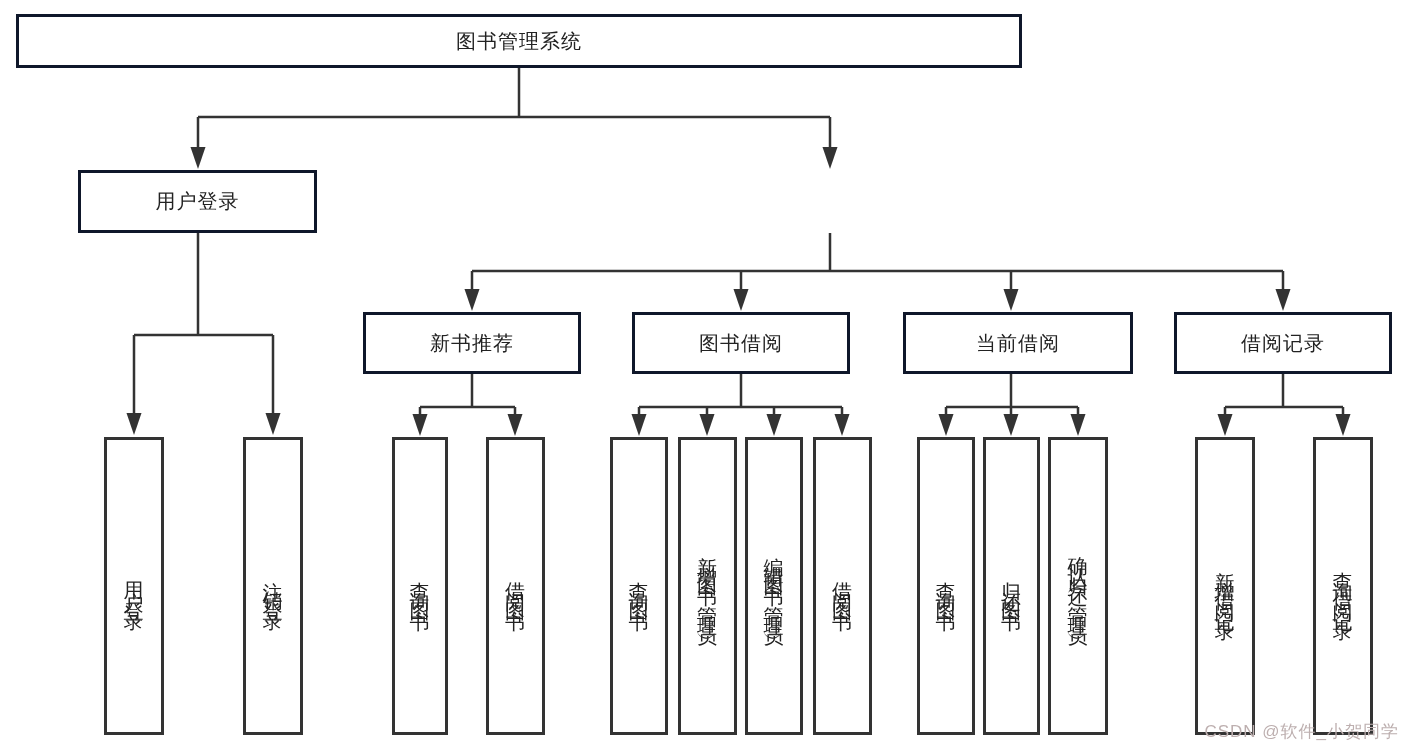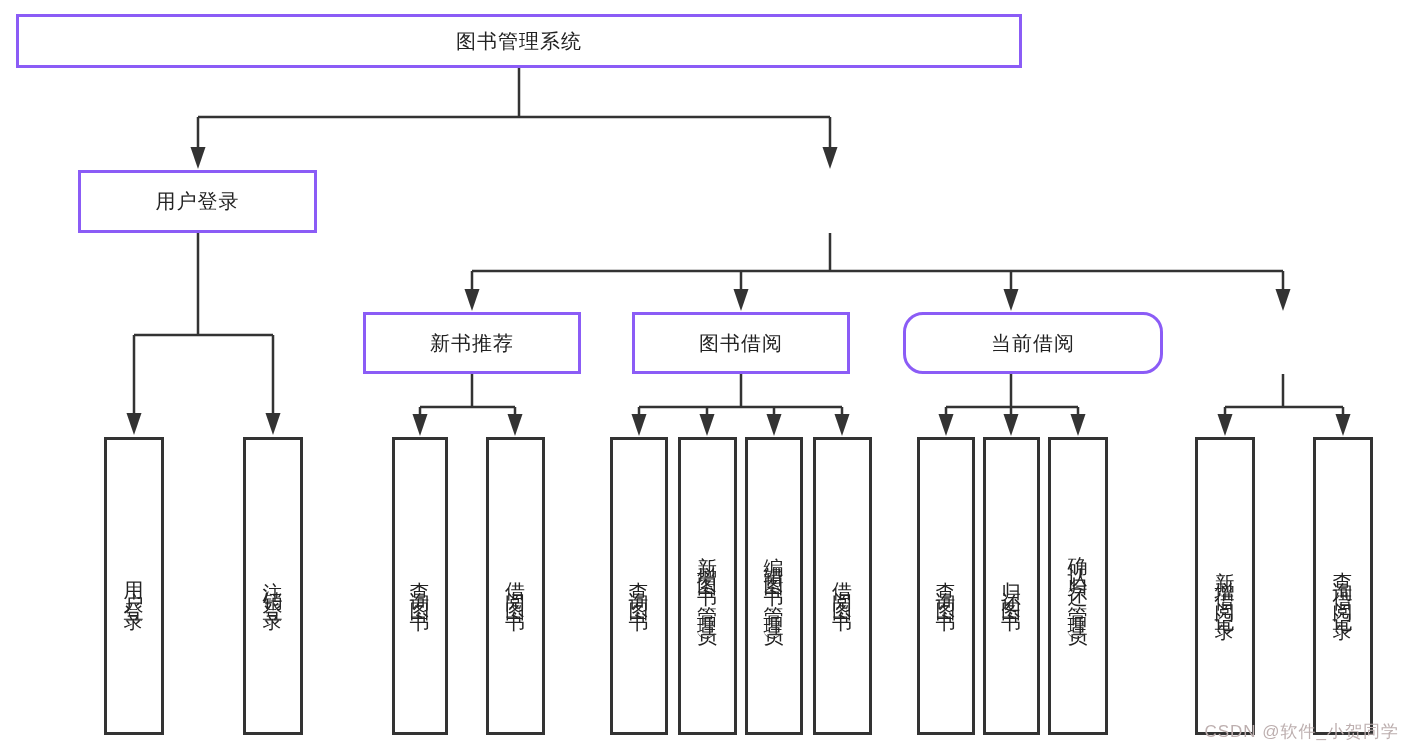--- a/index.html
+++ b/index.html
@@ -20,21 +20,21 @@
     position: absolute;
     left: 0;
     top: 0;
     width: 1405px;
     height: 747px;
     pointer-events: none;
   }
   .hbox {
     position: absolute;
     box-sizing: border-box;
-    border: 3px solid #8b5cf6;
+    border: 3px solid #0f172a;
     background: #ffffff;
     display: flex;
     align-items: center;
     justify-content: center;
     font-size: 20px;
     letter-spacing: 1px;
     color: #222222;
     white-space: nowrap;
   }
   .vbox {
@@ -124,22 +124,25 @@
   <div class="hbox" style="left:78px; top:170px; width:239px; height:63px;">
     <span>用户登录</span>
   </div>
 
   <div class="hbox" style="left:632px; top:312px; width:218px; height:62px;">
     <span>图书借阅</span>
   </div>
   <div class="hbox" style="left:363px; top:312px; width:218px; height:62px;">
     <span>新书推荐</span>
   </div>
-  <div class="hbox" style="left:903px; top:312px; width:260px; height:62px;border-radius:20px;">
+  <div class="hbox" style="left:903px; top:312px; width:230px; height:62px;">
     <span>当前借阅</span>
+  </div>
+  <div class="hbox" style="left:1174px; top:312px; width:218px; height:62px;">
+    <span>借阅记录</span>
   </div>
 
   <div class="vbox" style="left:104px; top:437px; width:60px; height:298px;">
     <span>用户登录</span>
   </div>
   <div class="vbox" style="left:243px; top:437px; width:60px; height:298px;">
     <span>注销登录</span>
   </div>
 
   <div class="vbox" style="left:392px; top:437px; width:56px; height:298px;">

